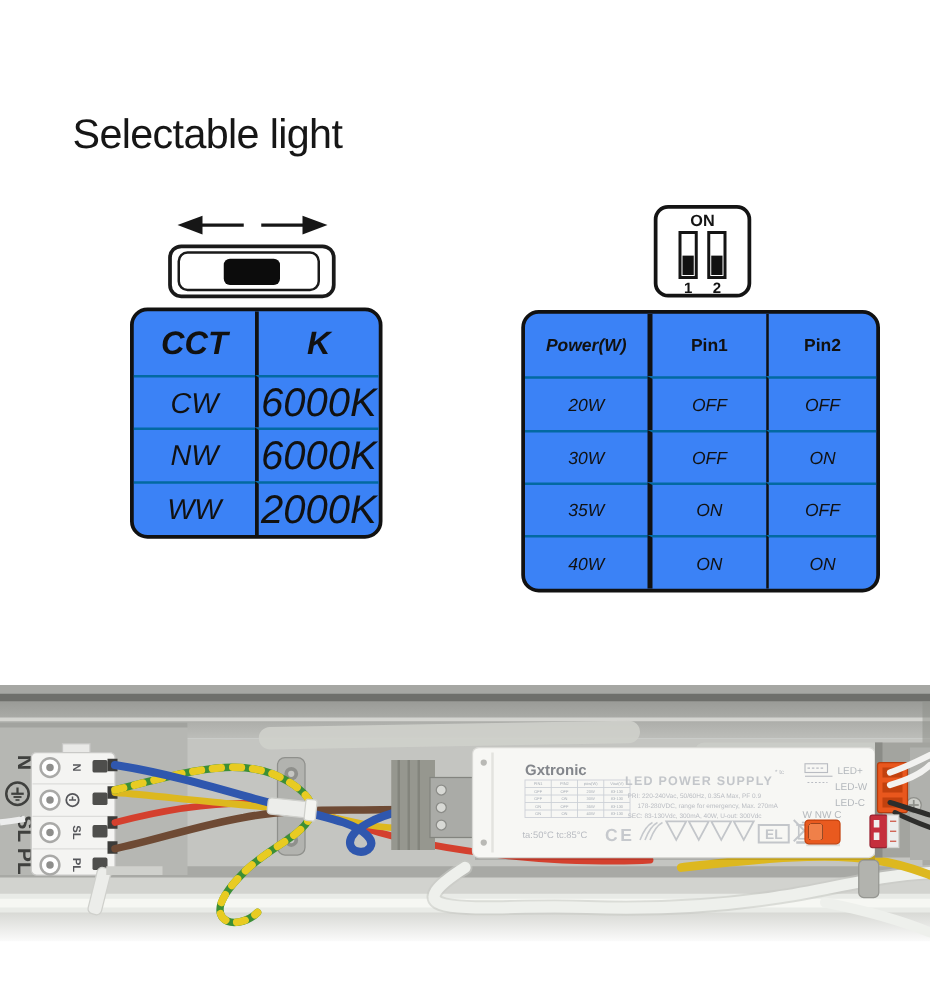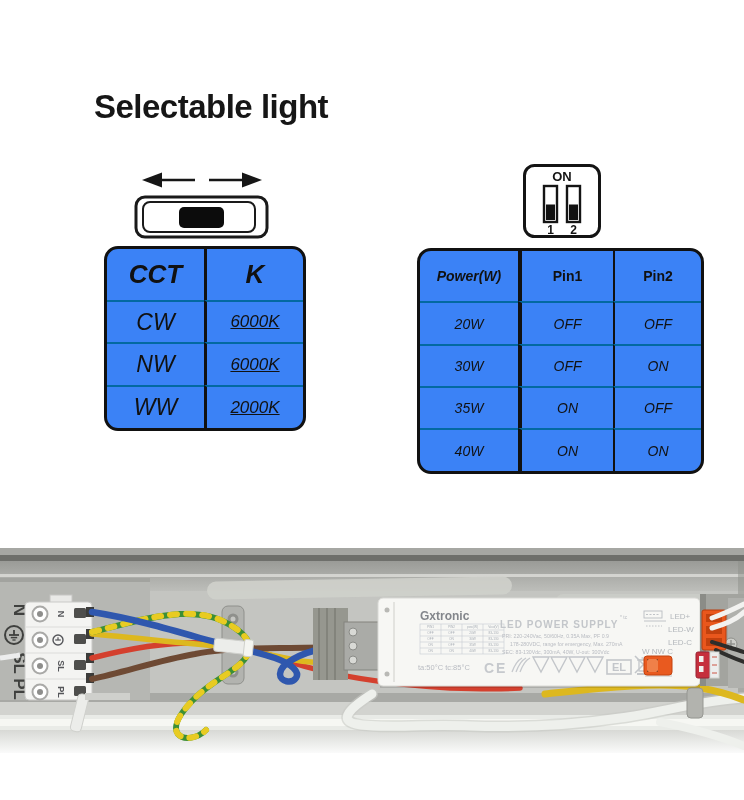--- a/index.html
+++ b/index.html
@@ -1,19 +1,19 @@
 <!DOCTYPE html>
 <html><head>
 <meta charset="utf-8">
 <style>
   html,body{margin:0;padding:0;background:#fff;}
   .page{position:relative;width:744px;height:800px;background:#fff;overflow:hidden;
         font-family:"Liberation Sans",sans-serif;color:#111;}
-  .sec-title{position:absolute;font-weight:700;font-size:33px;letter-spacing:-0.5px;
-             color:#161616;text-align:center;white-space:nowrap;}
+  .sec-title{position:absolute;font-weight:400;font-size:33px;letter-spacing:-0.5px;
+             color:#161616;white-space:nowrap;}
   #title-left{left:58px;top:88px;width:306px;}
   #title-right{left:418px;top:88px;width:287px;}
   .icon-abs{position:absolute;}
   
   .spec-table{position:absolute;border:3px solid #111;border-radius:14px;background:#3b82f6;
               overflow:hidden;display:grid;}
   #cct-table{left:104px;top:246px;grid-template-columns:97px 99px;
              grid-template-rows:51px 42px 43px 43px;}
   #power-table{left:417px;top:248px;grid-template-columns:98px 95px 88px;
                grid-template-rows:50px 43px 42px 42px 43px;}
@@ -21,21 +21,21 @@
         font-size:23px;color:#111;}
   .cell.hdr{font-weight:700;font-size:26px;}
   .cell.bt{border-top:2px solid #0369a1;}
   .cell.vl3{border-left:3px solid #111;}
   .cell.vl4{border-left:4px solid #111;}
   .cell.vl2{border-left:2px solid #111;}
   #power-table .hdr0{font-size:19px;font-weight:700;font-style:italic;}
   #power-table .hdr{font-size:24px;}
   #power-table .hdr.up{font-style:normal;}
   #power-table .cell{font-size:14px;}
-  .kval{font-size:17px;text-decoration:underline;}
+  .kval{font-size:32px;}
   
   #photo{position:absolute;left:0;top:548px;}
   .drv-txt{font-family:"Liberation Sans",sans-serif;}
 </style>
 </head>
 <body>
 <div class="page">
 
 <div class="sec-title" id="title-left">Selectable light</div>
 

